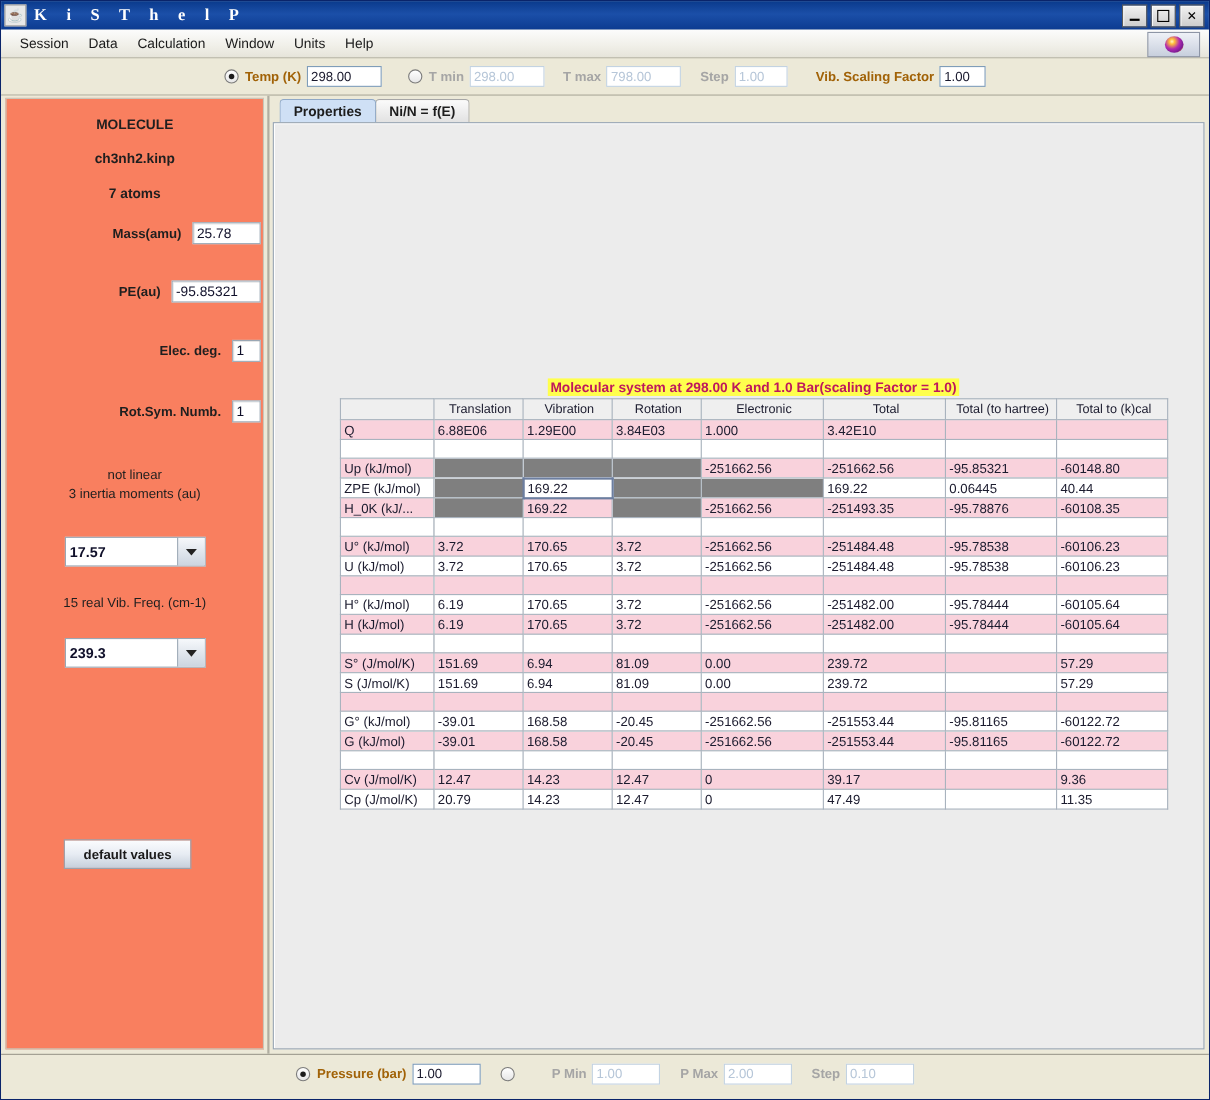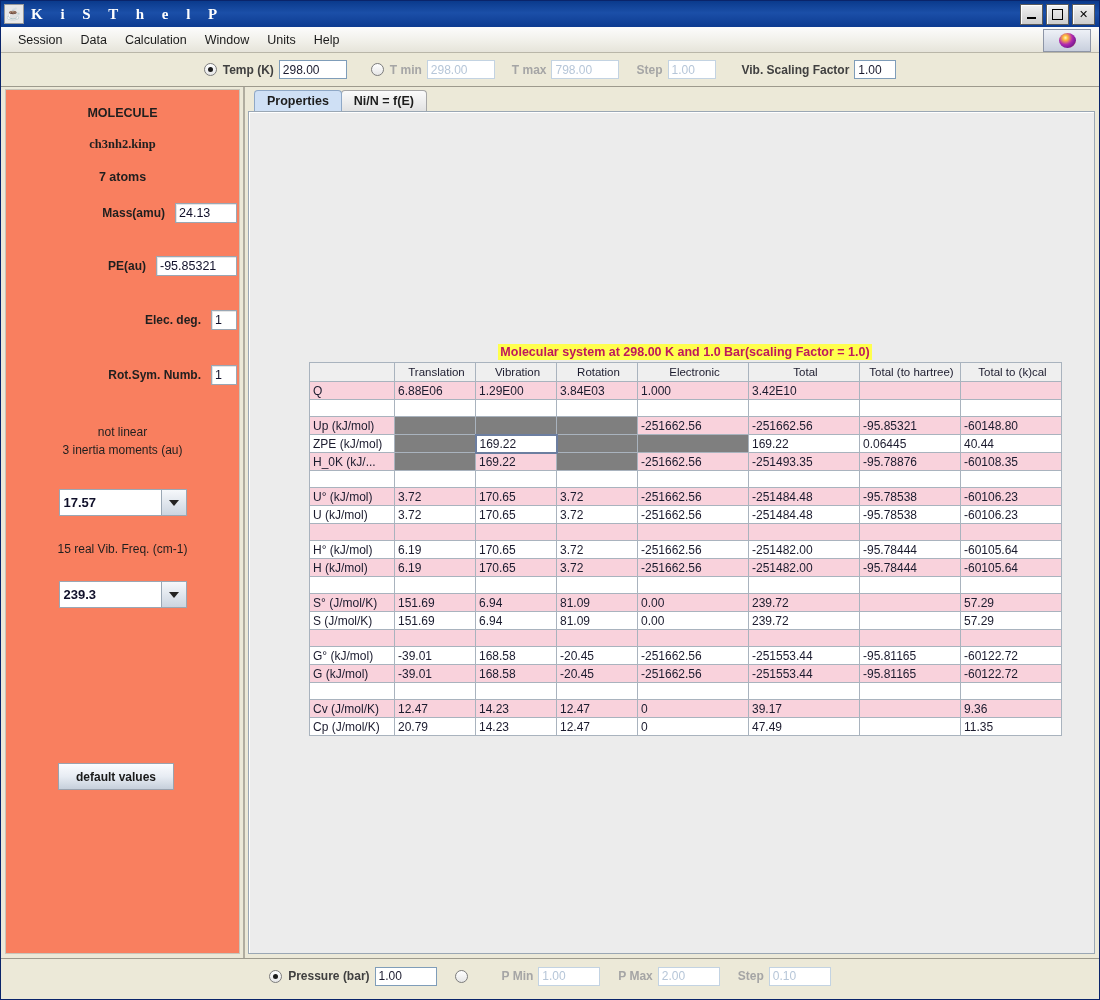--- a/index.html
+++ b/index.html
@@ -101,21 +101,21 @@
     border: 1px solid #7c7c7c;
     background: linear-gradient(to bottom,#ffffff,#e6e6e6);
     box-sizing: border-box;
     position: relative;
     margin-right: 6px;
   }
   .radio.on::after {
     content:''; position:absolute; left:3px; top:3px;
     width:5px; height:5px; border-radius:50%; background:#1c1c1c;
   }
-  .pb-label { font-size: 12px; font-weight: bold; color:#404040; margin-right: 5px; white-space:nowrap; }
+  .pb-label { font-size: 12px; font-weight: bold; color:#a16207; margin-right: 5px; white-space:nowrap; }
   .pb-label.dim { color:#a5a5a5; }
   .pb-input {
     height: 19px;
     border: 1px solid #7f9db9;
     background: #ffffff;
     font-size: 12px;
     color: #1a1a2e;
     padding: 0 3px;
     box-sizing: border-box;
     display:flex; align-items:center;
@@ -137,21 +137,21 @@
   .sidebar {
     width: 100%; height: 100%;
     box-sizing: border-box;
     background: #f97f5f;
     border: 1px solid #c9c6ba;
     position: relative;
     font-size: 12px;
     color: #1f1f1f;
   }
   .sb-title { text-align:center; font-weight:bold; font-size:12.5px; margin-top: 16px; }
-  .sb-file  { text-align:center; font-weight:bold; font-size:12.5px; margin-top: 17px; font-family: Liberation Serif, serif; }
+  .sb-file  { text-align:center; font-weight:bold; font-size:12.5px; margin-top: 17px; }
   .sb-atoms { text-align:center; font-weight:bold; font-size:12.5px; margin-top: 18px; }
   .sb-row {
     display:flex; align-items:center; justify-content:flex-end;
     padding-right: 2px;
     margin-top: 19px;
   }
   .sb-row .lbl { font-weight:bold; font-size:12px; margin-right: 10px; white-space:nowrap; }
   .sb-field {
     height: 20px; box-sizing:border-box;
     background:#fff; border:1px solid #9aa7b4;
@@ -327,21 +327,21 @@
 
     <div class="sidebar-outer">
       <div class="sidebar">
 
         <div class="sb-title">MOLECULE</div>
         <div class="sb-file">ch3nh2.kinp</div>
         <div class="sb-atoms">7 atoms</div>
 
         <div class="sb-row" style="">
           <div class="lbl">Mass(amu)</div>
-          <div class="sb-field" style="width:62px">24.13</div>
+          <div class="sb-field" style="width:62px">25.78</div>
         </div>
 
         <div class="sb-row" style="margin-top:33px">
           <div class="lbl">PE(au)</div>
           <div class="sb-field" style="width:81px">-95.85321</div>
         </div>
 
         <div class="sb-row" style="margin-top:34px">
           <div class="lbl">Elec. deg.</div>
           <div class="sb-field" style="width:26px">1</div>

